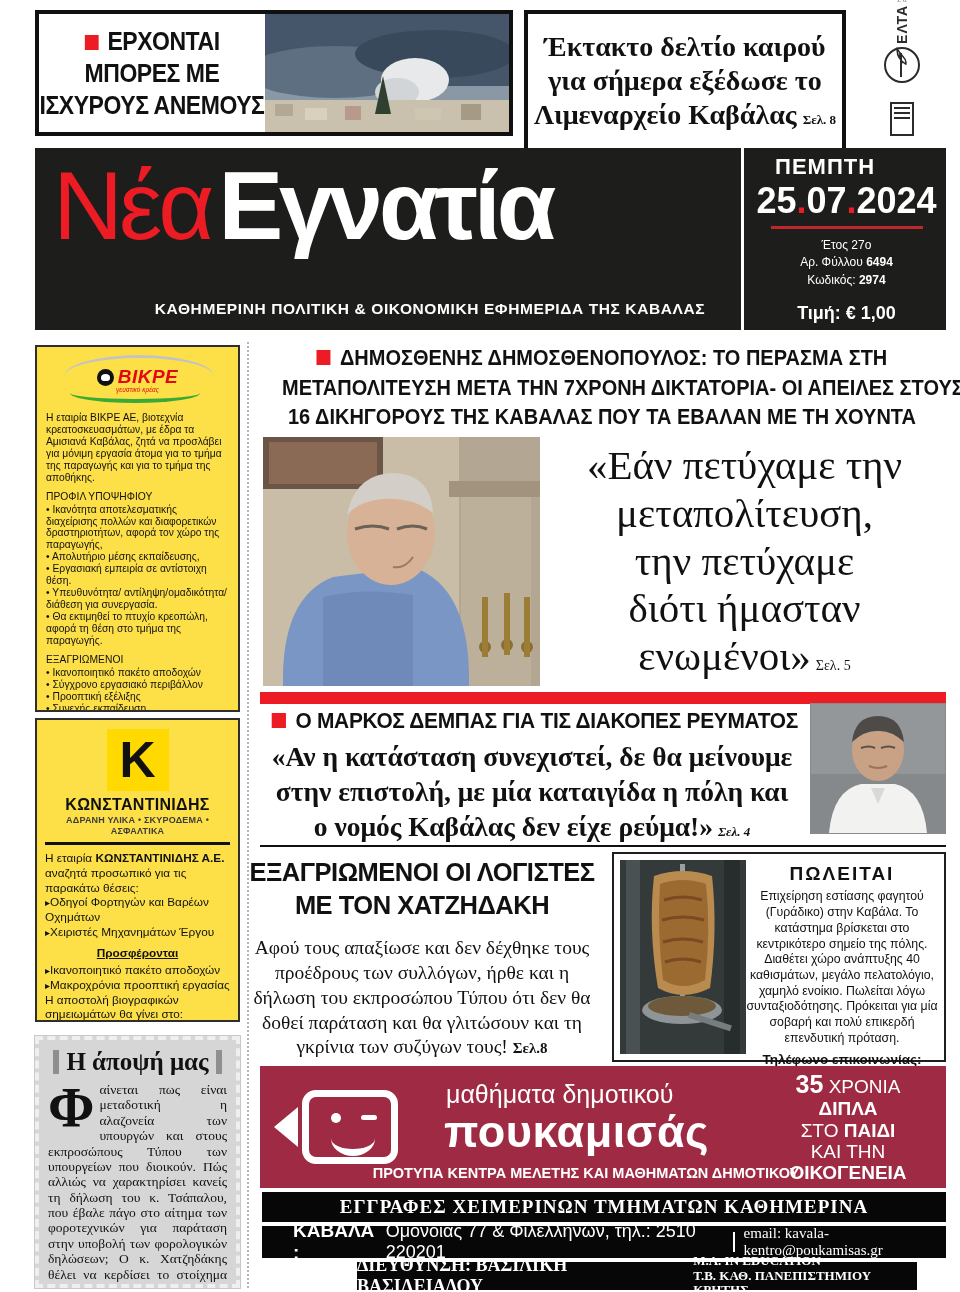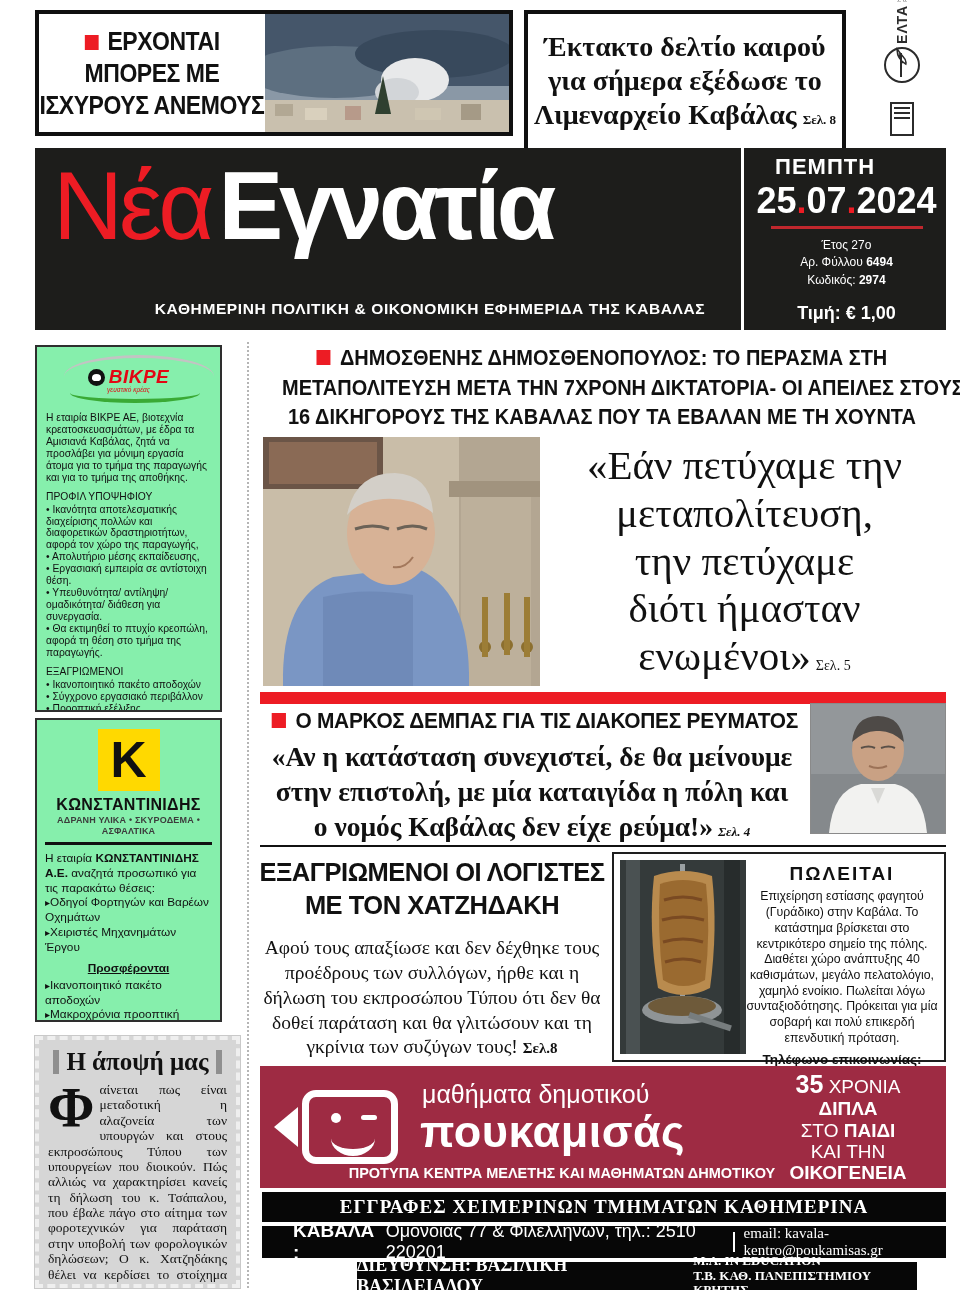--- a/index.html
+++ b/index.html
@@ -46,21 +46,21 @@
   .mh-big .dot{color:#ed1c24;}
   .mh-rule{width:152px;height:3px;background:#c0272d;margin:4px 0 8px 0;}
   .mh-small{font-size:12px;line-height:1.45;text-align:center;}
   .mh-price{font-size:18px;font-weight:bold;margin-top:14px;}
 
   
   .ph{display:block;}
 
   
   #divider-v{left:247px;top:342px;height:946px;border-left:2px dotted #b5b5b5;width:0;}
-  .side-box{left:35px;width:187px;border:2px solid #2e2e2e;box-sizing:border-box;background:#86efac;overflow:hidden;}
+  .side-box{left:35px;width:205px;border:2px solid #2e2e2e;box-sizing:border-box;background:#fde047;overflow:hidden;}
   #bikre{top:345px;height:367px;padding:6px 9px;font-size:10.3px;line-height:1.16;}
   .bikre-logo{height:54px;display:flex;flex-direction:column;align-items:center;justify-content:center;position:relative;}
   .bikre-arc{position:absolute;left:18px;top:2px;width:150px;height:40px;border-top:3px solid #c3c3c3;border-radius:50%;}
   .bikre-swoosh{position:absolute;left:24px;bottom:4px;width:130px;height:16px;border-bottom:4px solid #3aaa35;border-radius:50%;}
   .bikre-row{display:flex;align-items:center;gap:4px;z-index:1;}
   .bikre-circle{width:17px;height:17px;background:#111;border-radius:50%;position:relative;}
   .bikre-circle::after{content:"";position:absolute;left:4px;top:5px;width:9px;height:7px;background:#fff;border-radius:50% 50% 40% 40%;}
   .bikre-name{color:#e30613;font-weight:bold;font-style:italic;font-size:19px;letter-spacing:0.5px;}
   .bikre-sub{color:#e30613;font-size:6.5px;font-style:italic;margin-top:-2px;z-index:1;}
   .adp{margin:5px 0 0 0;}
@@ -92,35 +92,35 @@
              text-align:center;font-family:"Liberation Serif",serif;font-weight:normal;font-size:41px;line-height:1.17;}
   #lead-head .pref{font-size:14px;margin-left:5px;}
   #redbar{left:260px;top:692px;width:686px;height:12px;background:#ed1c24;}
   #s2{left:258px;top:708px;width:548px;text-align:center;}
   #s2 .kick{font-weight:bold;font-size:22px;letter-spacing:-0.3px;transform:scaleX(0.95);transform-origin:center top;
             white-space:nowrap;margin-bottom:6px;}
   #s2 .hl{font-family:"Liberation Serif",serif;font-weight:bold;font-size:27.5px;line-height:1.27;}
   #s2 .pref{font-size:13px;margin-left:5px;font-style:italic;}
   #s2-photo{left:810px;top:703px;width:136px;height:131px;border:1px solid #8a8a8a;box-sizing:border-box;}
   #rule2{left:260px;top:845px;width:686px;height:2px;background:#111;}
-  #s3{left:258px;top:856px;width:348px;text-align:center;}
+  #s3{left:248px;top:856px;width:348px;text-align:center;}
   #s3 .hl{font-weight:bold;font-size:25.5px;line-height:1.3;letter-spacing:-0.5px;}
   #s3 .body{font-family:"Liberation Serif",serif;font-size:19.5px;line-height:1.27;margin-top:14px;}
   #s3 .pref{font-weight:bold;font-size:15px;}
   #classified{left:612px;top:852px;width:334px;height:210px;border:2px solid #1e1e1e;box-sizing:border-box;
               display:flex;gap:0;padding:6px;background:#fff;}
   #classified .photo{width:126px;height:100%;flex:none;}
   #classified .txt{flex:1;text-align:center;font-size:12.3px;line-height:1.28;}
   #classified .title{font-weight:bold;font-size:19px;letter-spacing:2px;margin:2px 0 3px 0;}
   #classified .phl{font-weight:bold;font-size:13.5px;margin-top:4px;}
   #classified .phn{font-weight:bold;font-size:15px;}
 
   
   #pouk{left:260px;top:1066px;width:686px;height:122px;background:#9e2b43;color:#fff;display:flex;align-items:center;
-        box-sizing:border-box;padding:0 14px 0 36px;}
+        box-sizing:border-box;padding:0 14px 0 36px;gap:24px;}
   .pk-logo{width:108px;height:74px;position:relative;flex:none;margin-right:16px;}
   .pk-tip{position:absolute;left:-22px;top:17px;width:0;height:0;border-top:20px solid transparent;
           border-bottom:20px solid transparent;border-right:24px solid #fff;}
   .pk-face{position:absolute;left:6px;top:0;width:96px;height:74px;border:7px solid #fff;border-radius:14px;box-sizing:border-box;}
   .pk-eye1{position:absolute;left:22px;top:16px;width:10px;height:10px;background:#fff;border-radius:50%;}
   .pk-eye2{position:absolute;left:52px;top:18px;width:16px;height:5px;background:#fff;border-radius:3px;}
   .pk-smile{position:absolute;left:22px;top:24px;width:44px;height:28px;border-bottom:7px solid #fff;border-radius:50%;}
   .pk-mid{flex:1;position:relative;height:100%;}
   .pk-top{position:absolute;left:2px;top:14px;font-size:25px;font-weight:500;}
   .pk-brand{position:absolute;left:0px;top:40px;font-size:45px;font-weight:bold;letter-spacing:0.5px;}

